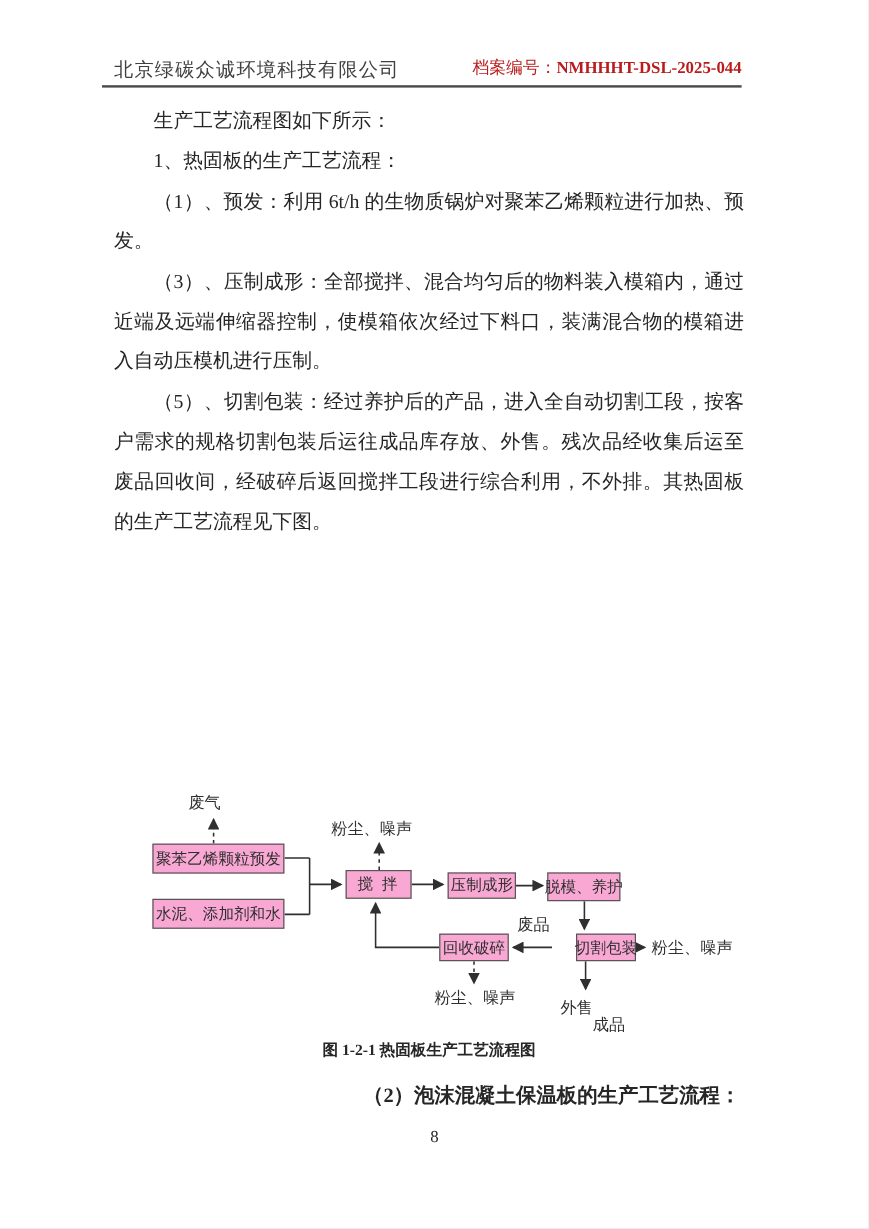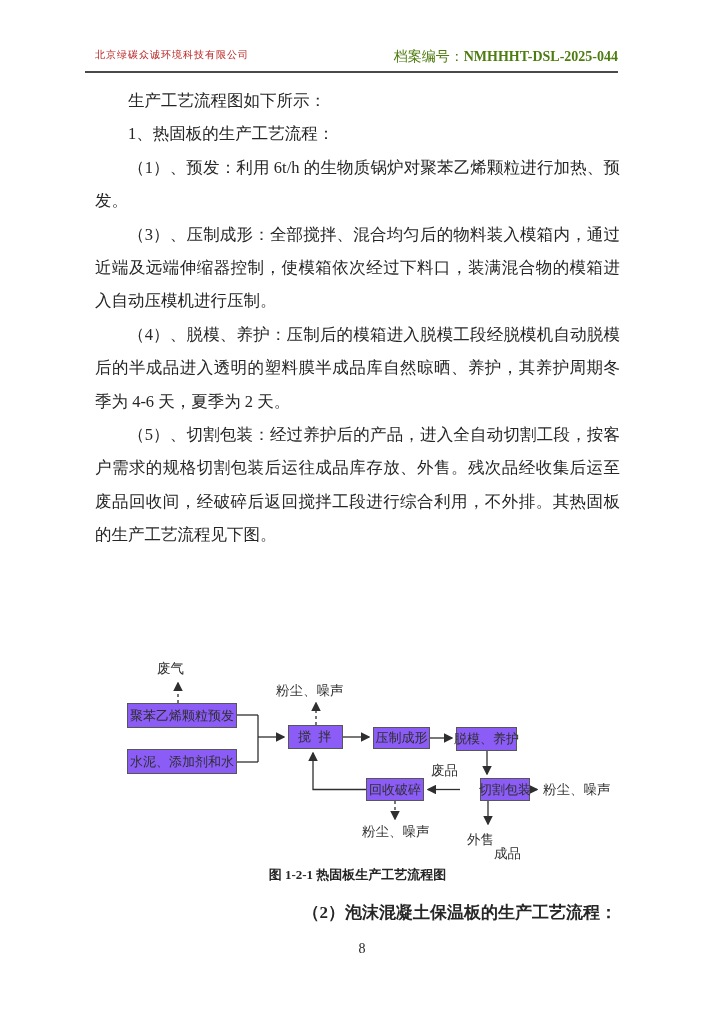--- a/index.html
+++ b/index.html
@@ -2,31 +2,31 @@
 <html><head>
 <meta charset="utf-8">
 <style>
   html,body{margin:0;padding:0;background:#e8e8e8;}
   .page{
     position:relative;width:724px;height:1024px;background:#ffffff;
     font-family:"Liberation Serif","DejaVu Serif",serif;color:#262626;
     overflow:hidden;margin:0 auto;box-shadow:0 0 4px rgba(0,0,0,.2);
   }
   
-  .hdr-left{position:absolute;left:95px;top:48px;font-size:10px;color:#b91c1c;letter-spacing:1px;white-space:nowrap;}
-  .hdr-right{position:absolute;right:106px;top:48px;font-size:14px;color:#4d7c0f;white-space:nowrap;}
+  .hdr-left{position:absolute;left:95px;top:48px;font-size:16px;color:#404040;letter-spacing:1px;white-space:nowrap;}
+  .hdr-right{position:absolute;right:106px;top:48px;font-size:14px;color:#b91c1c;white-space:nowrap;}
   .hdr-right .num{font-weight:600;}
   .hdr-rule{position:absolute;left:85px;top:71px;width:533px;height:0;border-top:2px solid #4a4a4a;}
   
   .body-text{position:absolute;left:95px;top:84px;width:525px;font-size:16.5px;line-height:33.4px;text-align:justify;}
   .body-text p{margin:0;text-indent:2em;}
   
   .diagram{position:absolute;left:0;top:655px;width:724px;height:205px;font-size:13px;color:#2f2f2f;}
   .diagram svg{position:absolute;left:0;top:0;}
-  .dbox{position:absolute;border:1.4px solid #565656;background:#8b5cf6;display:flex;align-items:center;justify-content:center;text-align:center;white-space:nowrap;box-sizing:border-box;}
+  .dbox{position:absolute;border:1.4px solid #565656;background:#f9a8d4;display:flex;align-items:center;justify-content:center;text-align:center;white-space:nowrap;box-sizing:border-box;}
   .dlbl{position:absolute;white-space:nowrap;font-size:13.5px;}
   .center{text-align:left;}
   
   .caption{position:absolute;left:95px;top:866px;width:525px;text-align:center;font-weight:bold;font-size:13px;}
   .heading2{position:absolute;left:92px;top:901px;width:525px;font-weight:bold;font-size:17px;text-indent:2em;text-align:right;}
   .pagenum{position:absolute;left:0;top:941px;width:724px;text-align:center;font-size:14px;}
 </style>
 </head>
 <body>
 
@@ -34,21 +34,20 @@
 
   <div class="hdr-left">北京绿碳众诚环境科技有限公司</div>
   <div class="hdr-right"><span>档案编号：</span><span class="num">NMHHHT-DSL-2025-044</span></div>
   <div class="hdr-rule"></div>
 
   <div class="body-text">
     <p>生产工艺流程图如下所示：</p>
     <p>1、热固板的生产工艺流程：</p>
     <p>（1）、预发：利用 6t/h 的生物质锅炉对聚苯乙烯颗粒进行加热、预发。</p>
     <p>（3）、压制成形：全部搅拌、混合均匀后的物料装入模箱内，通过近端及远端伸缩器控制，使模箱依次经过下料口，装满混合物的模箱进入自动压模机进行压制。</p>
-    <p>（4）、脱模、养护：压制后的模箱进入脱模工段经脱模机自动脱模后的半成品进入透明的塑料膜半成品库自然晾晒、养护，其养护周期冬季为 4-6 天，夏季为 2 天。</p>
     <p>（5）、切割包装：经过养护后的产品，进入全自动切割工段，按客户需求的规格切割包装后运往成品库存放、外售。残次品经收集后运至废品回收间，经破碎后返回搅拌工段进行综合利用，不外排。其热固板的生产工艺流程见下图。</p>
   </div>
 
   <div class="diagram">
 
     <svg width="724" height="205" viewBox="0 0 724 205">
       <defs>
         <marker id="arr" viewBox="0 0 10 10" refX="8.5" refY="5" markerWidth="7.5" markerHeight="7.5" orient="auto-start-reverse">
           <path d="M0,0 L10,5 L0,10 z" fill="#2f2f2f"></path>
         </marker>

